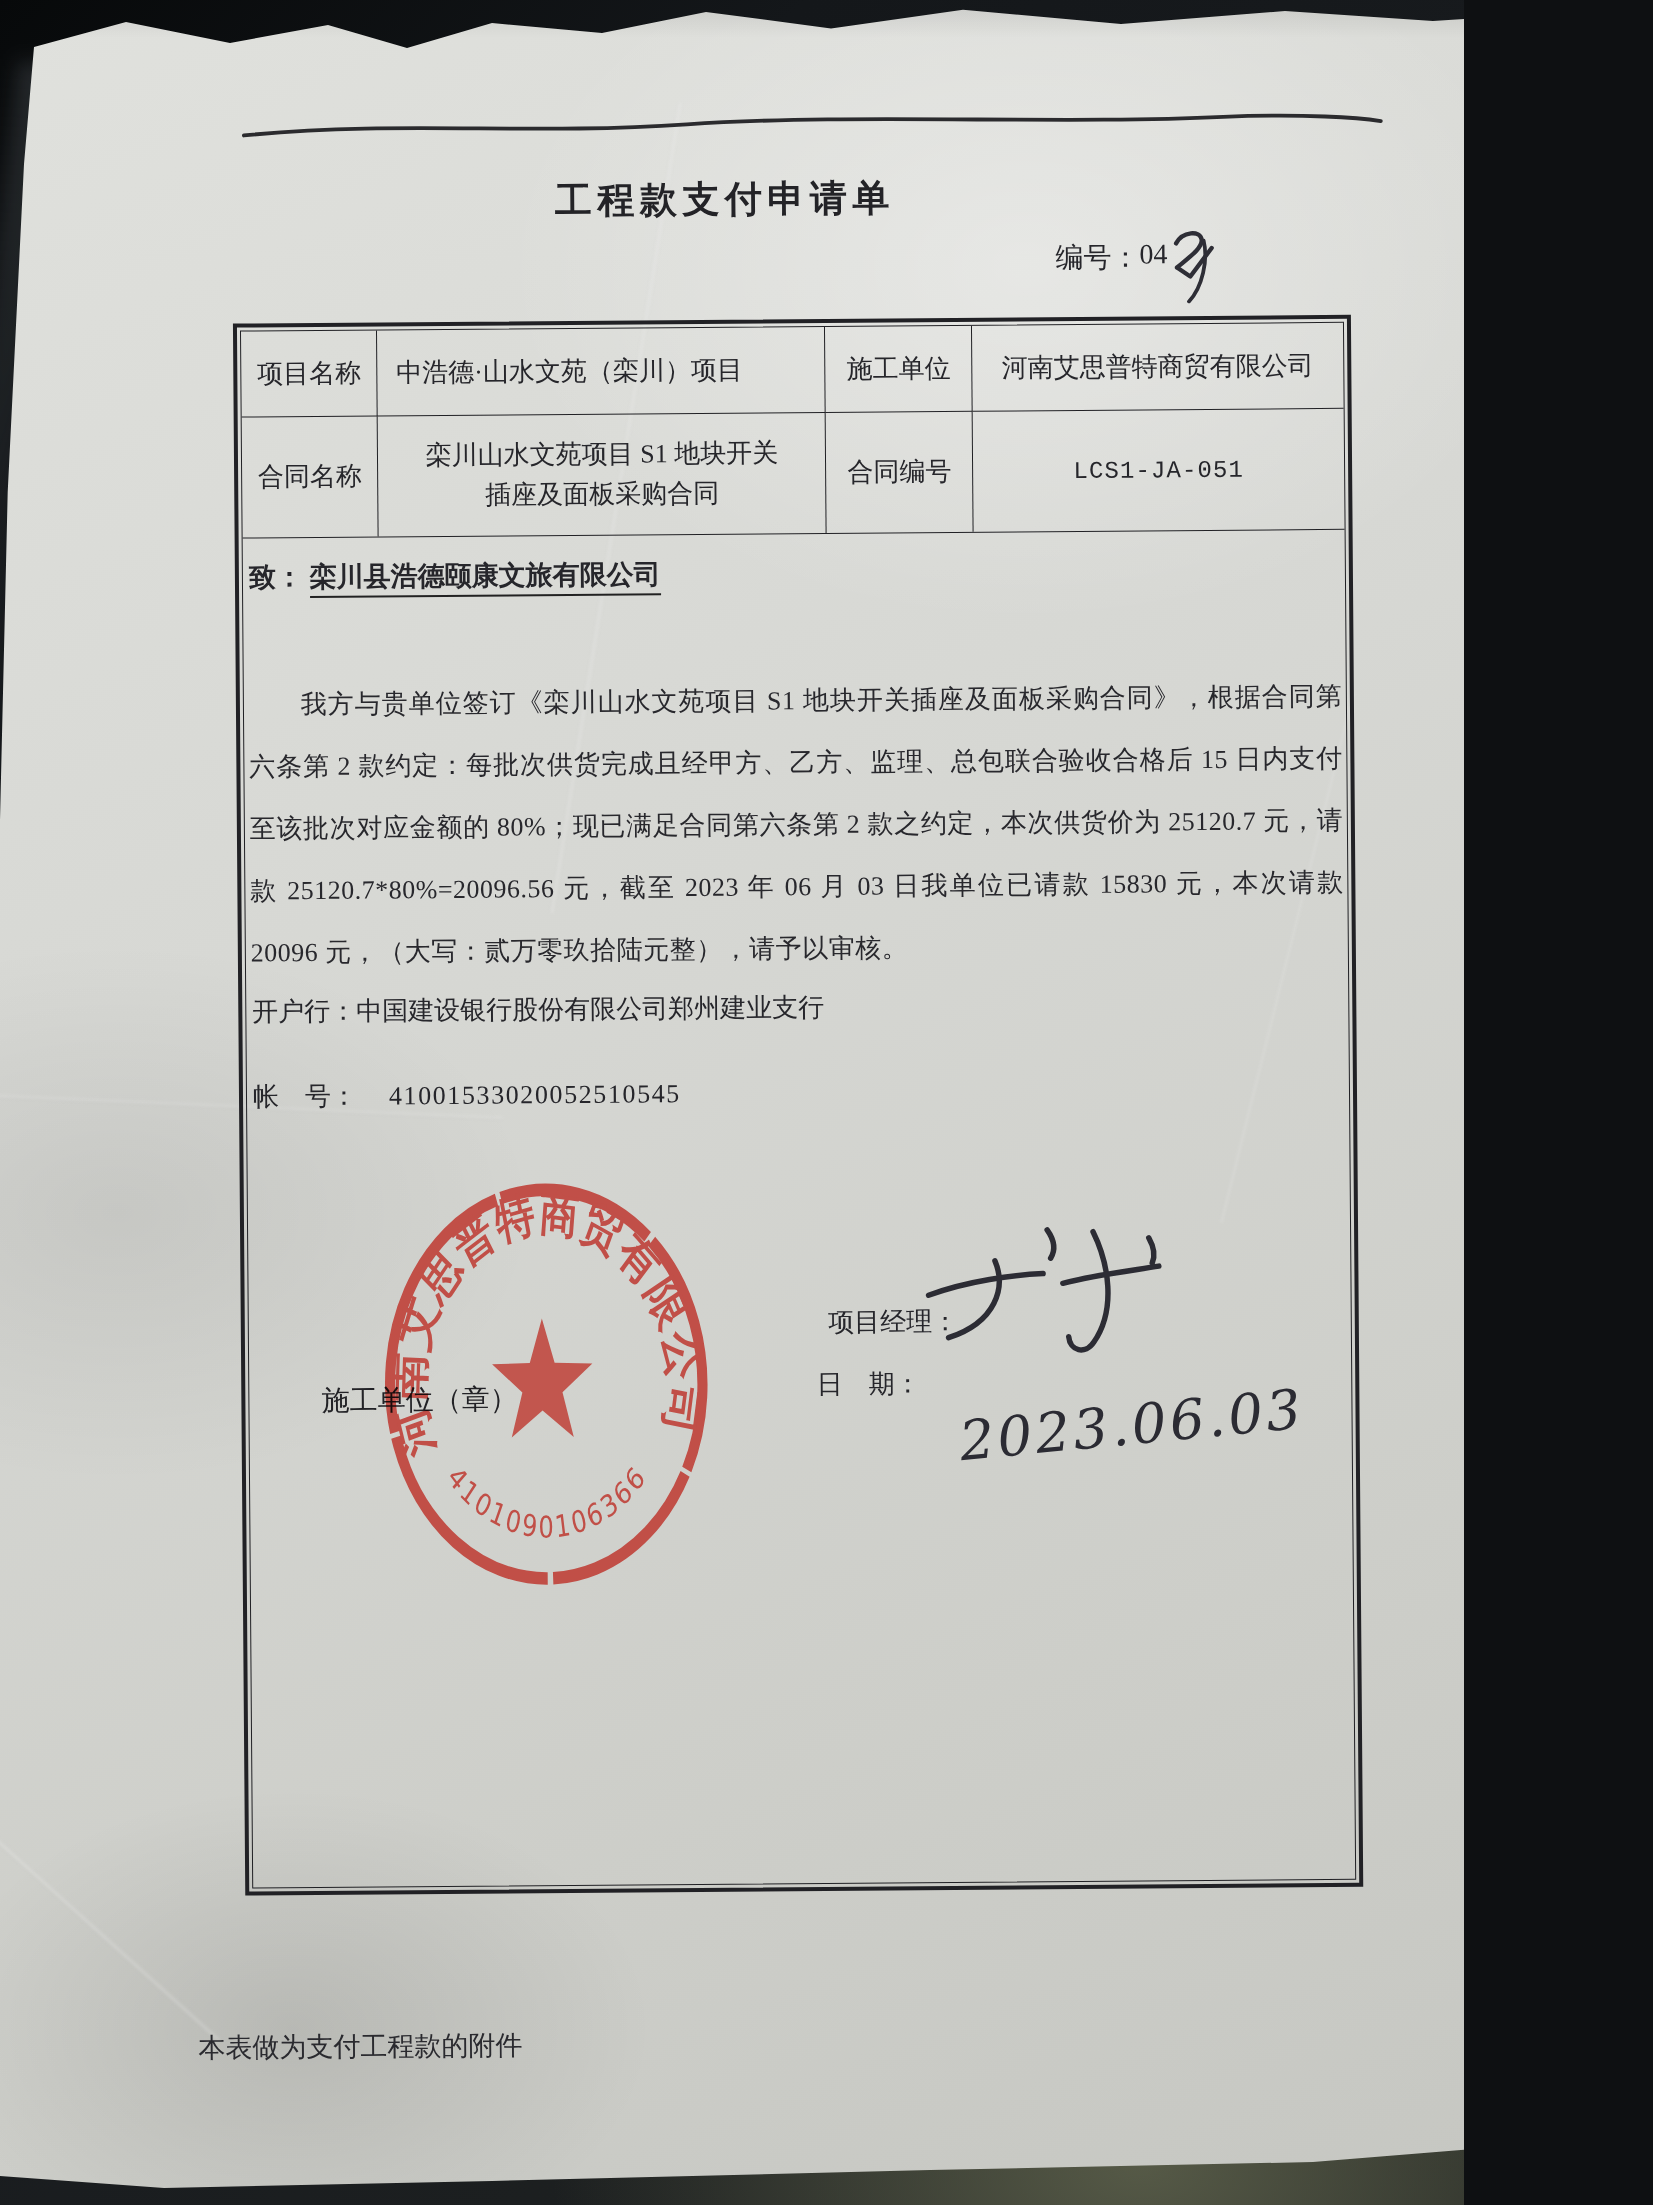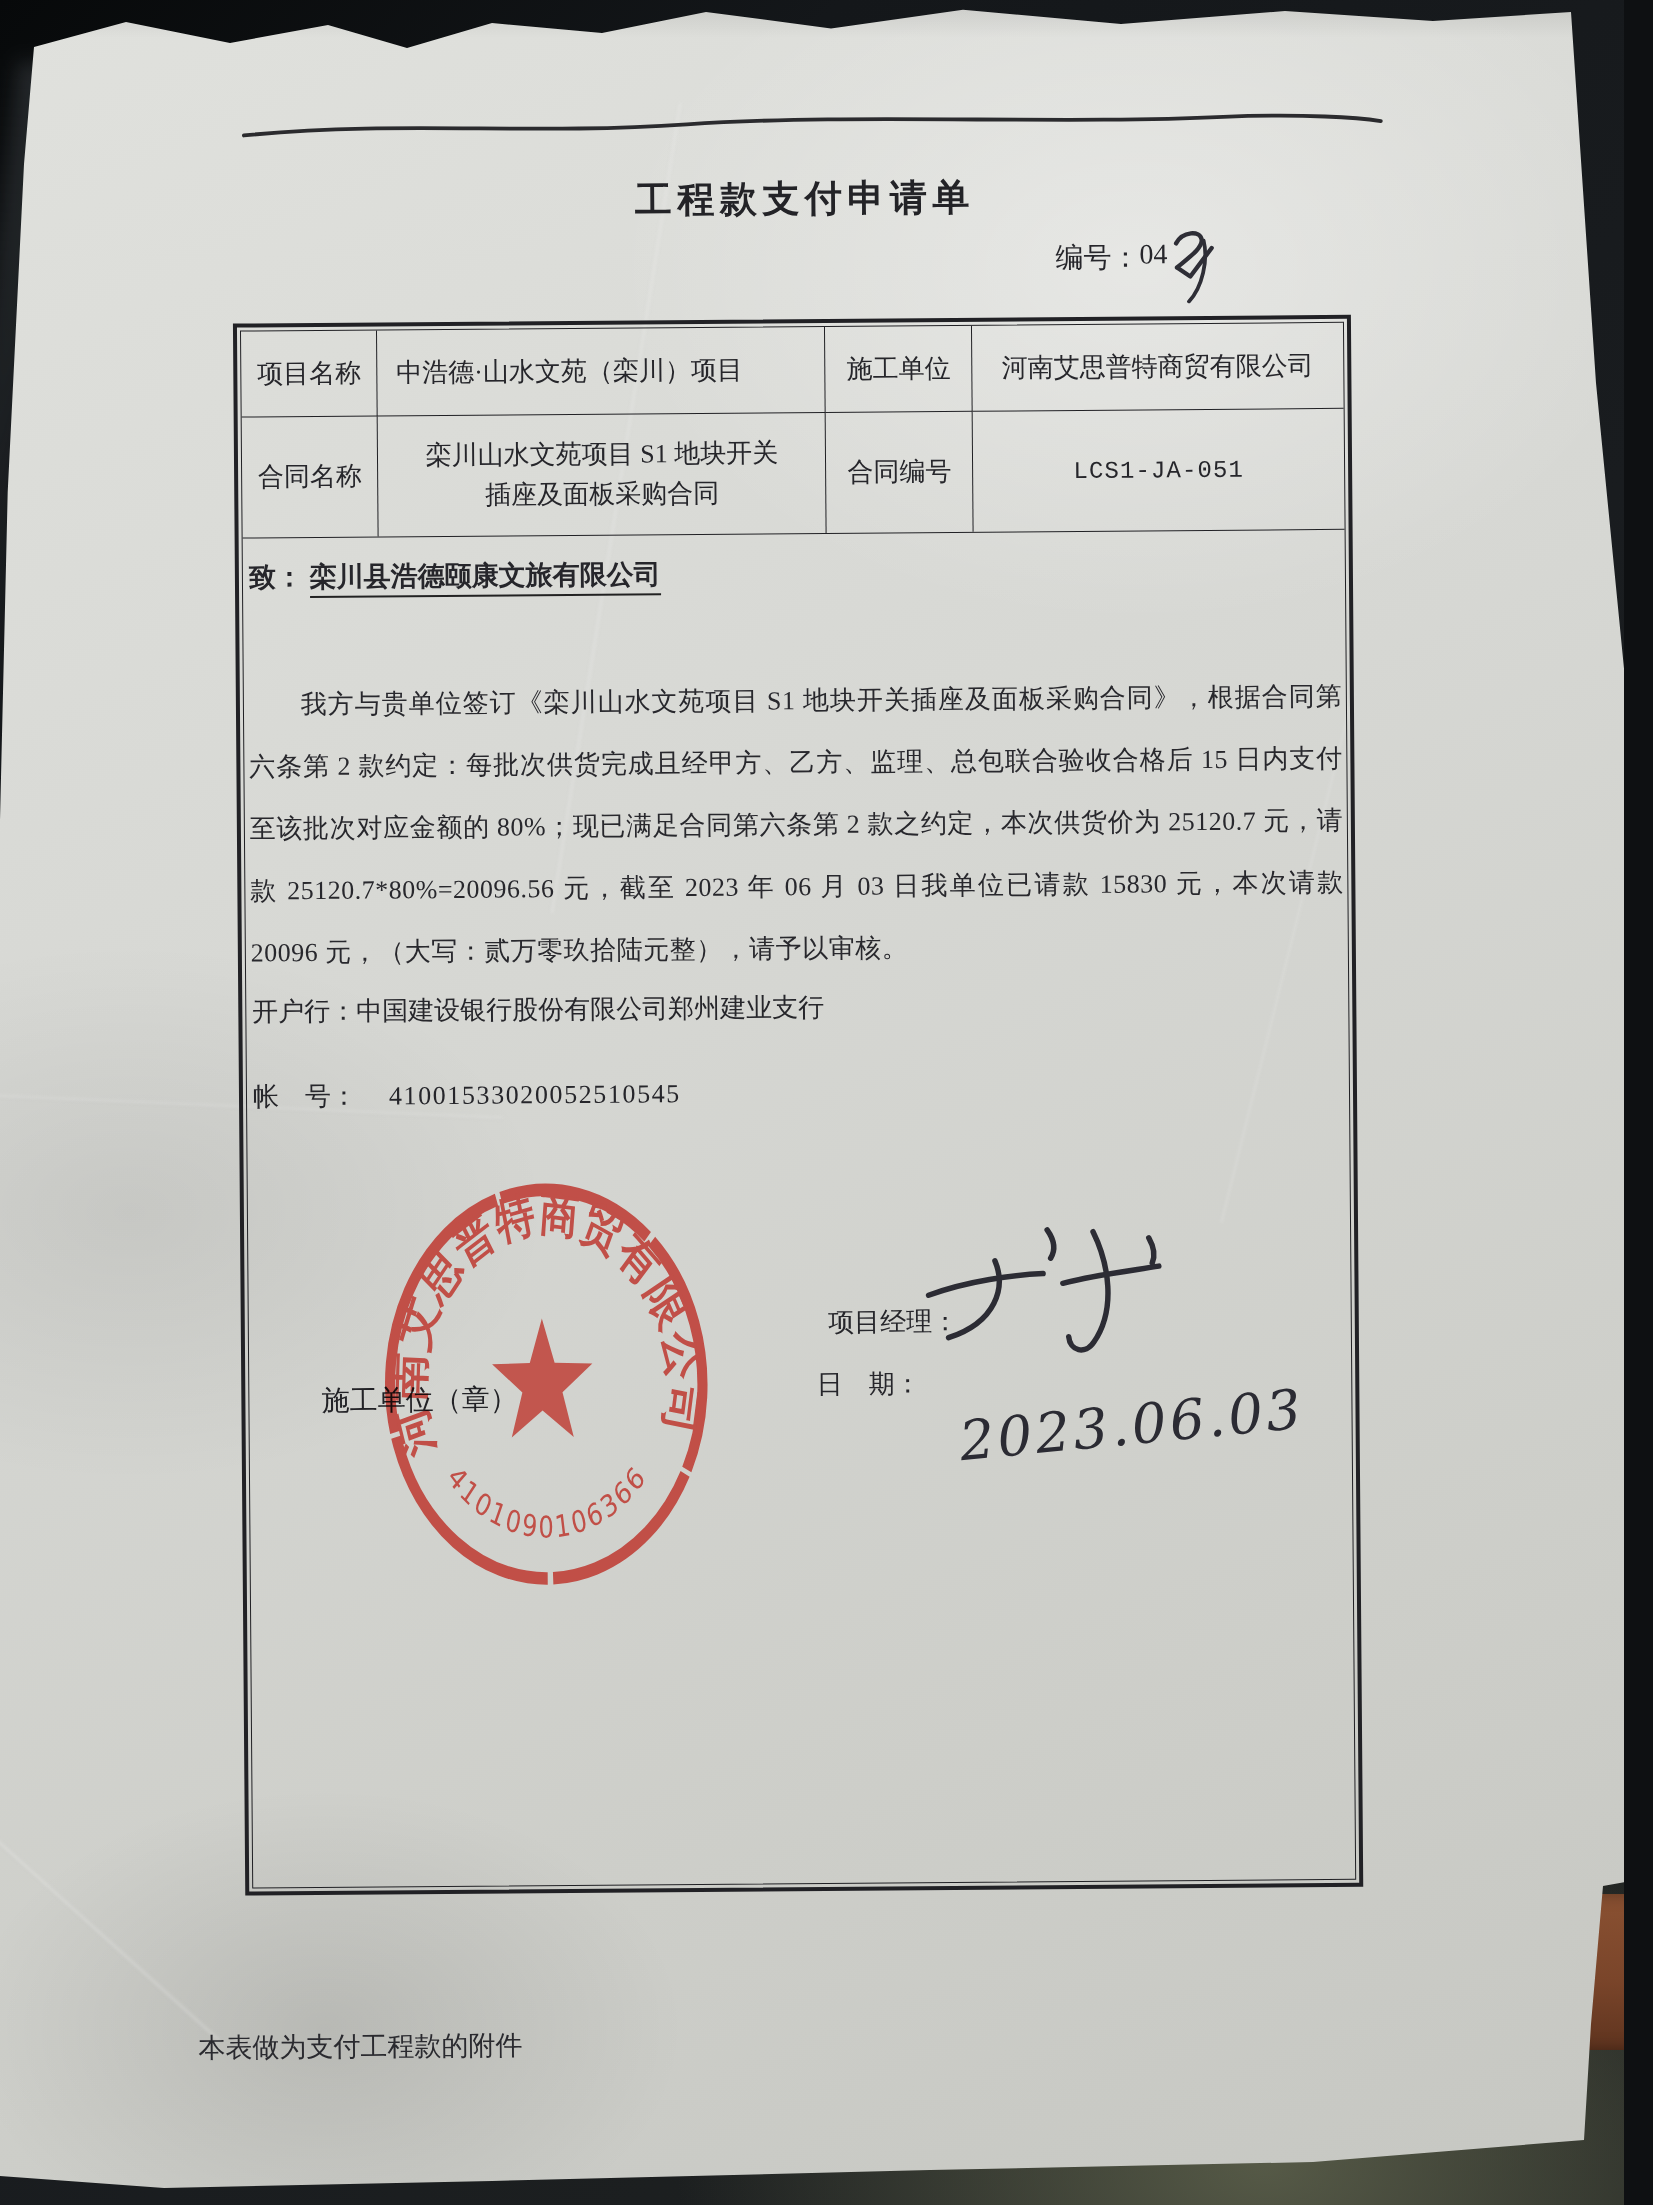--- a/index.html
+++ b/index.html
@@ -1,16 +1,16 @@
 <!DOCTYPE html>
 <html style="font-size:8.8px"><head>
 <meta charset="utf-8">
 <style>
   html,body{margin:0;padding:0;background:#0e1012;}
-  .photo{position:relative;width:1624px;height:2205px;overflow:hidden;
+  .photo{position:relative;width:1464px;height:2205px;overflow:hidden;
          font-family:"Liberation Serif","DejaVu Serif",serif;}
   
   .desk{position:absolute;inset:0;z-index:0;
     background:
       radial-gradient(984px 656px at 78% 98%, rgba(96,100,78,.85), rgba(40,42,36,.0) 60%),
       linear-gradient(135deg,#07090a 0%,#14171a 22%,#191c1f 55%,#202321 100%);}
   .desk-streak{position:absolute;left:-22px;top:66px;width:131px;height:766px;
     background:linear-gradient(100deg,rgba(90,96,102,.35),rgba(0,0,0,0) 70%);
     transform:rotate(6deg);filter:blur(9.8px);}
   .wood-block{position:absolute;left:1575px;top:1894px;width:79px;height:156px;z-index:1;

